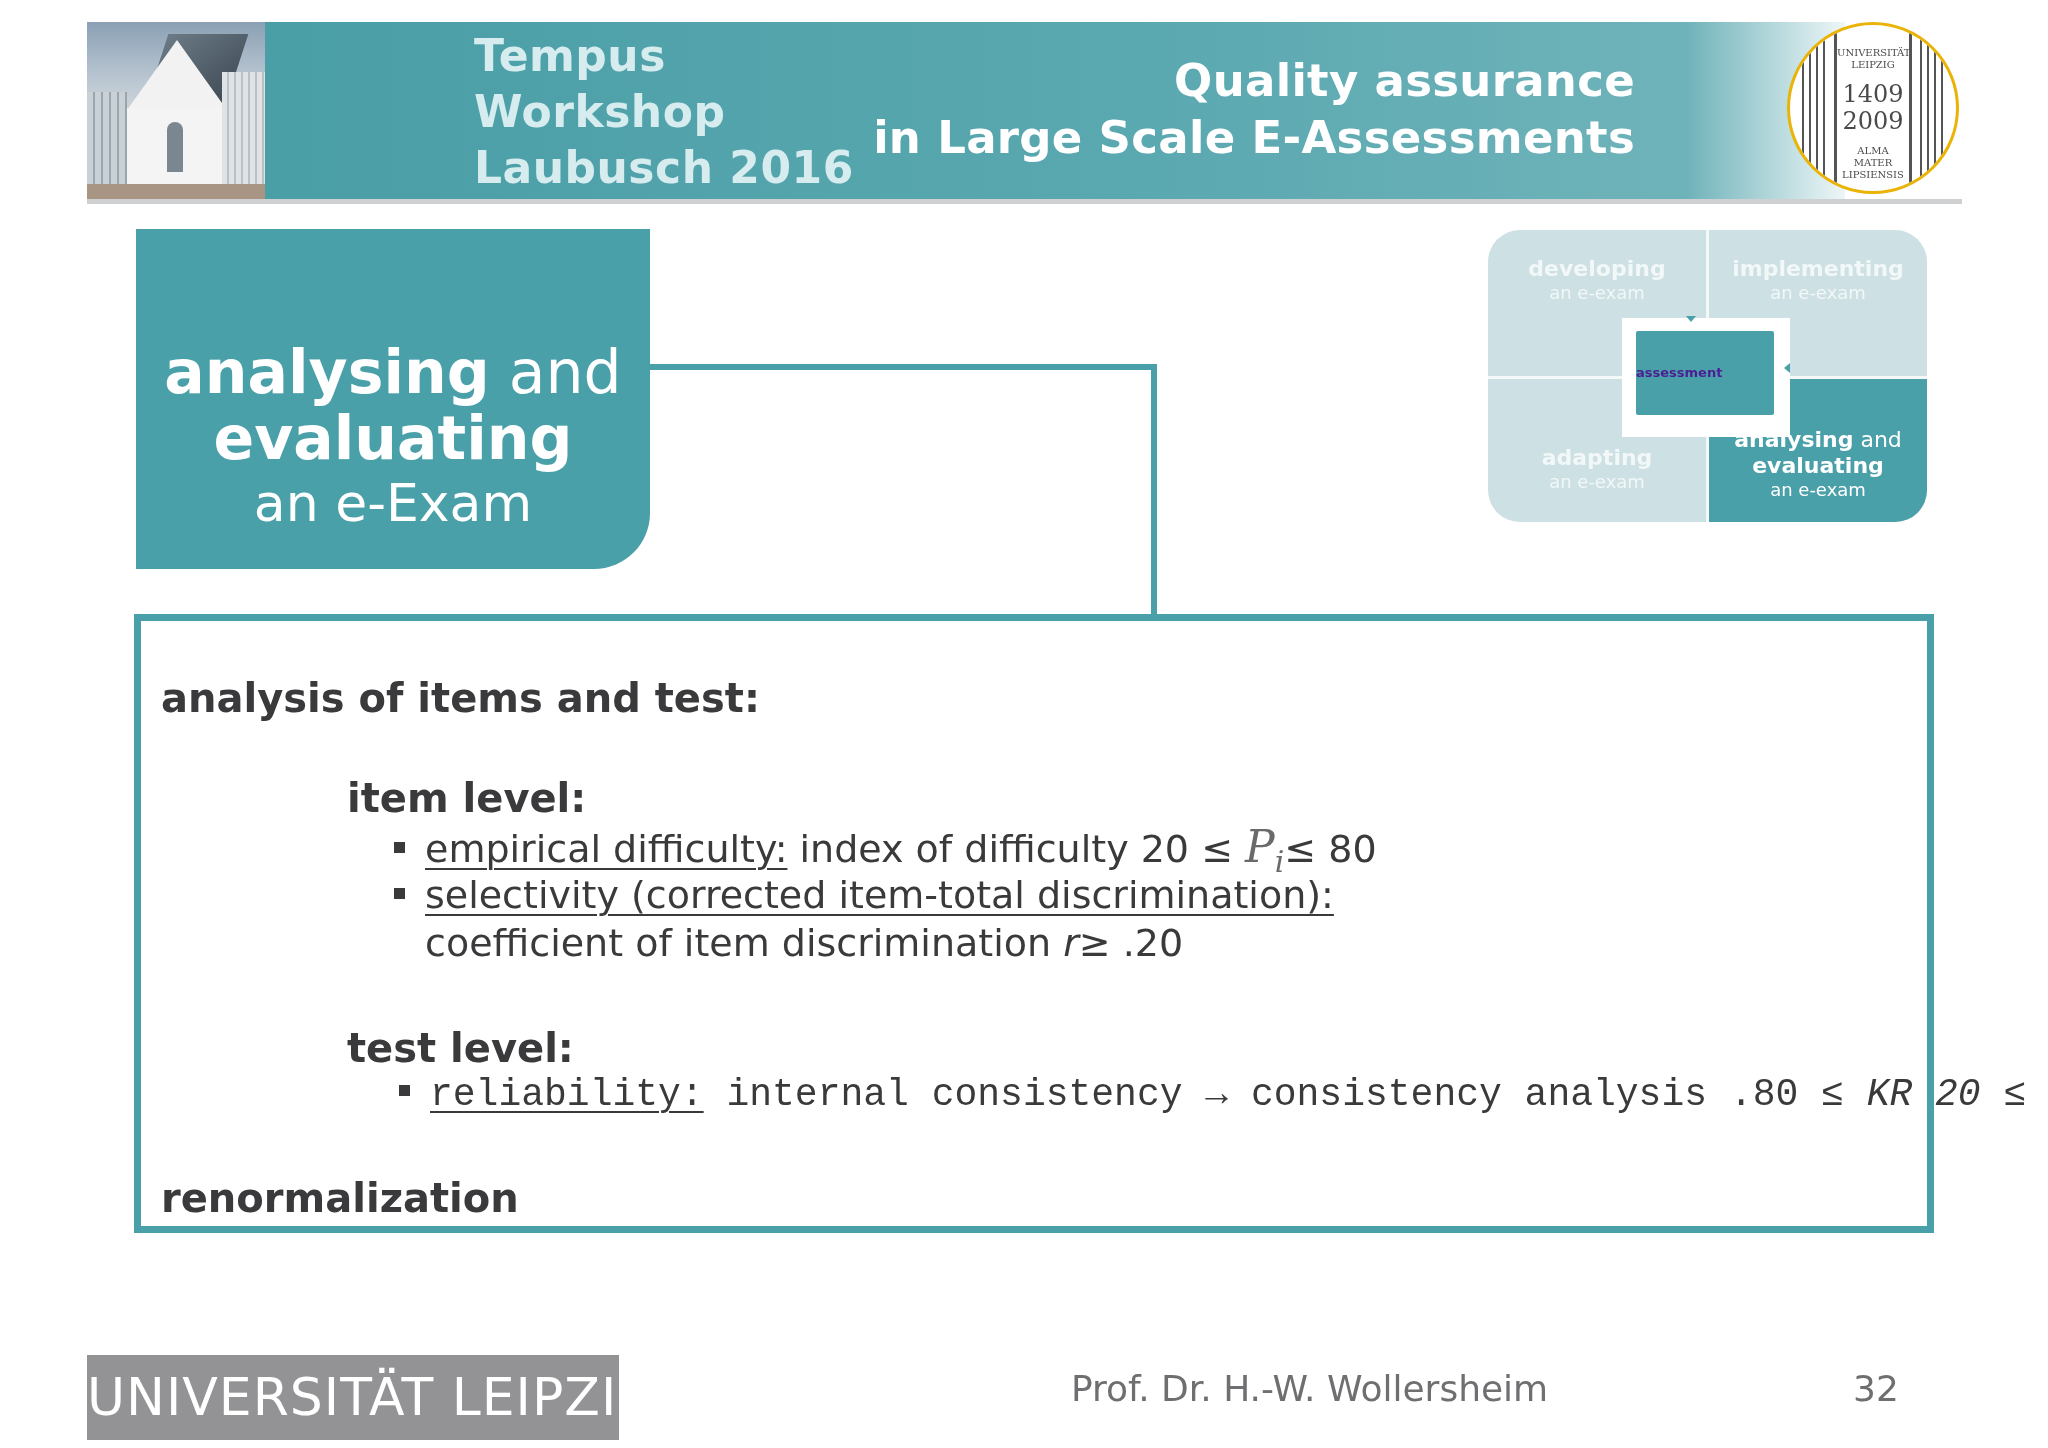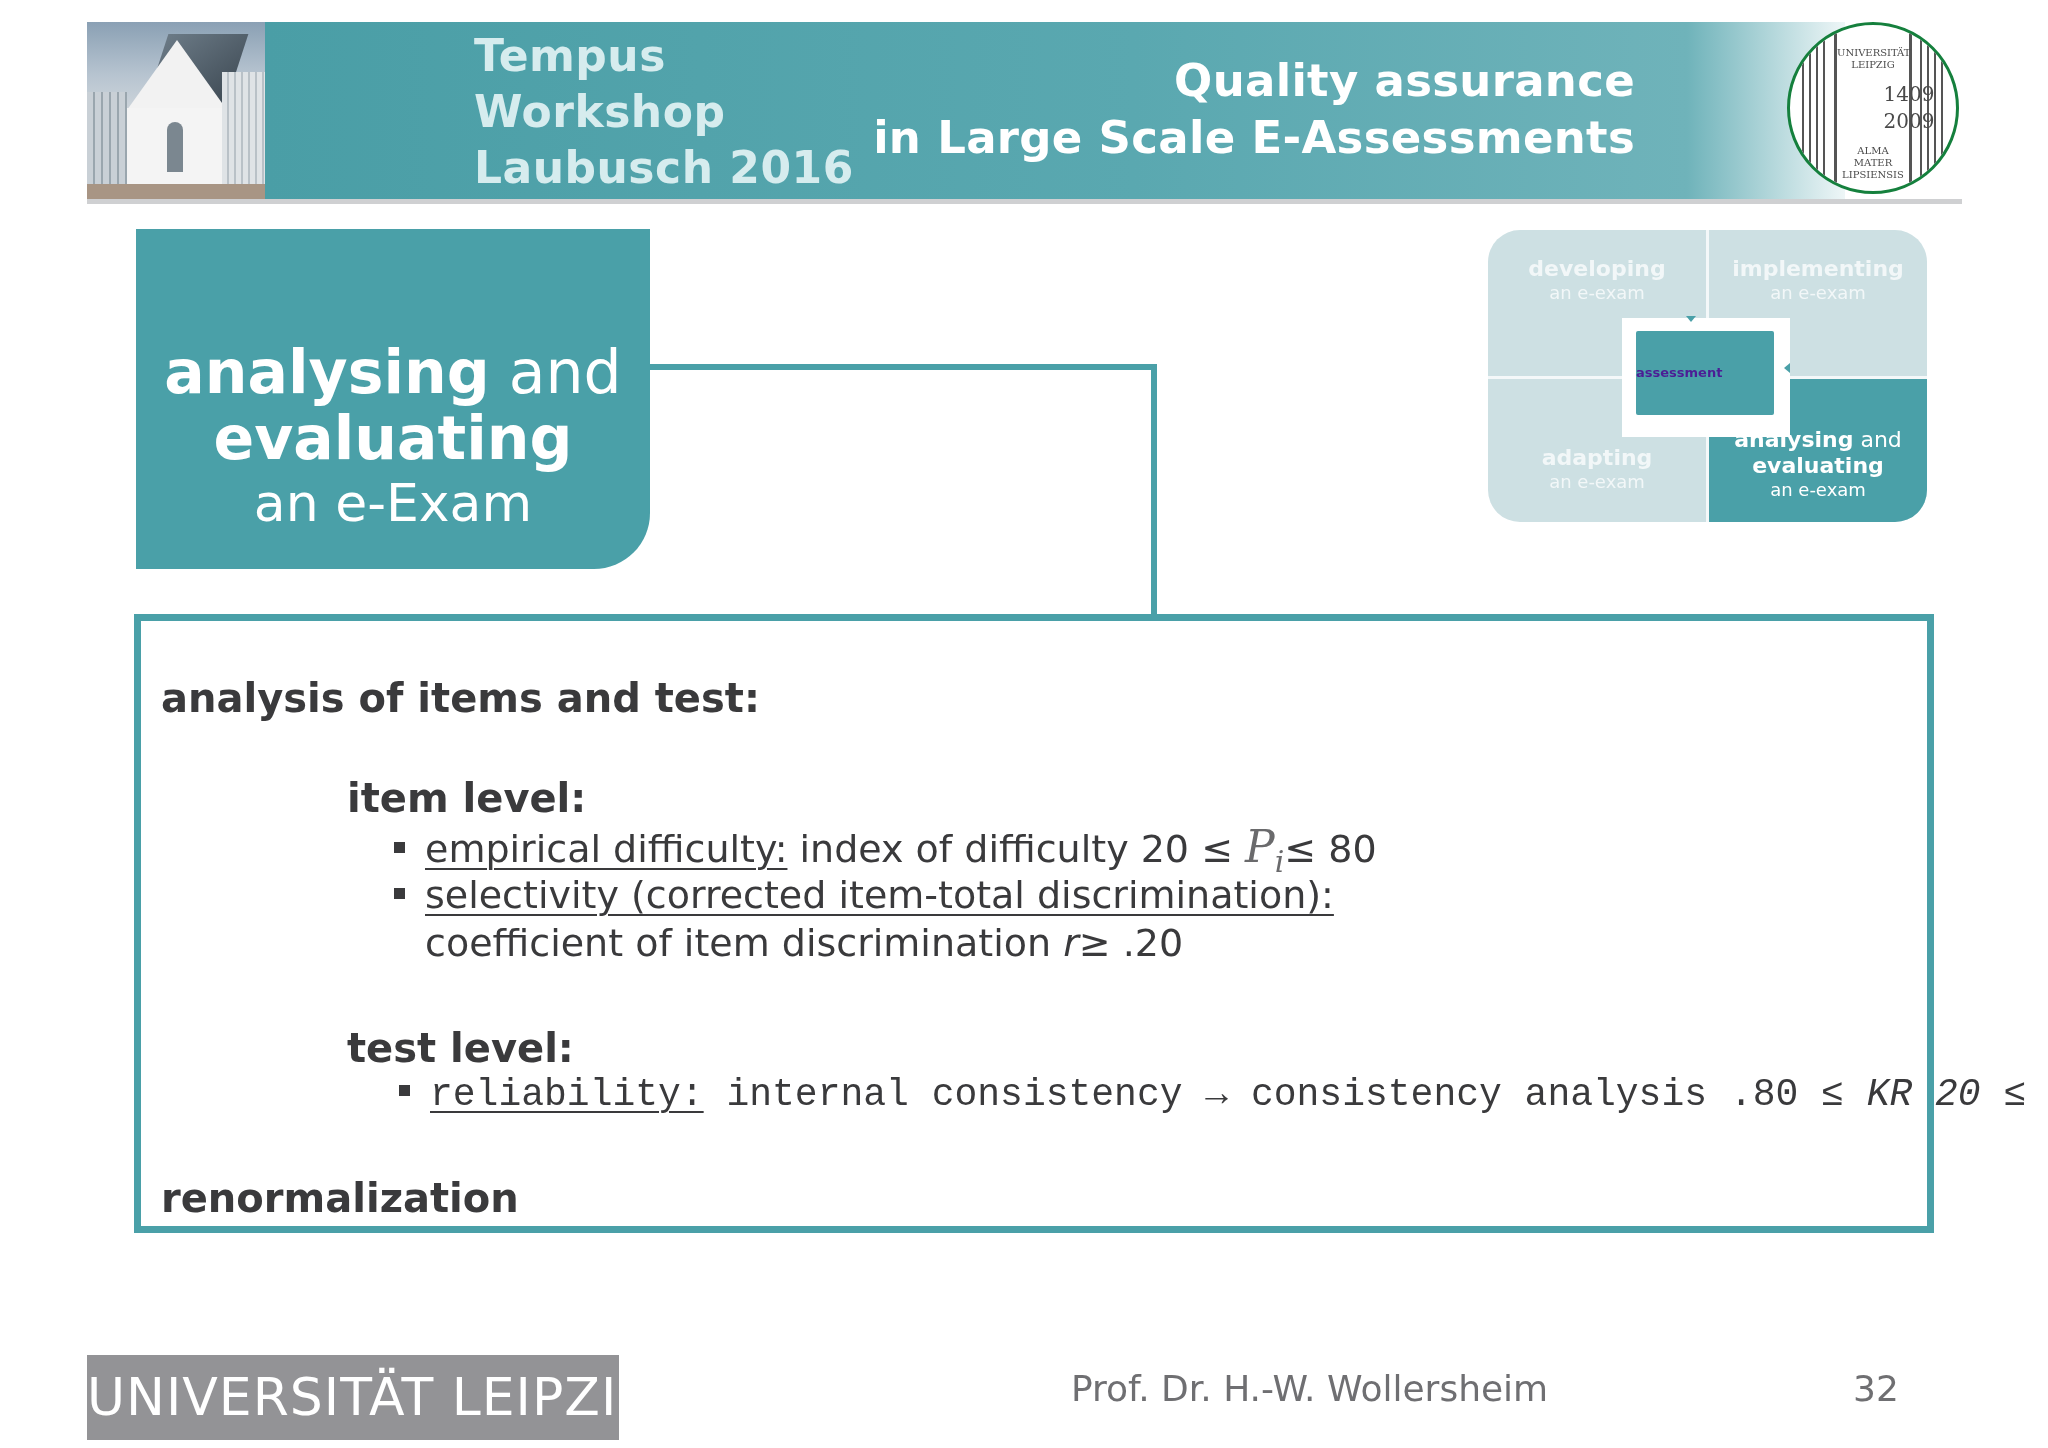--- a/index.html
+++ b/index.html
@@ -26,30 +26,30 @@
   .photo .ground { position:absolute; left:0; top:162px; width:178px; height:15px; background:#a89584; }
 
   .ws-title { position:absolute; left:209px; top:6px; color:#d6ecee; font-family:"DejaVu Sans", sans-serif;
      font-weight:bold; font-size:44px; line-height:56px; letter-spacing:0.5px; }
   .ws-title div { white-space:nowrap; }
   .qa-title { position:absolute; right:210px; top:30px; text-align:right; color:#ffffff;
      font-family:"DejaVu Sans", sans-serif; font-weight:bold; font-size:45px; line-height:57px; letter-spacing:0.3px; }
   .qa-title div { white-space:nowrap; }
 
   .seal { position:absolute; left:1700px; top:0px; width:172px; height:172px; border-radius:50%;
-     border:3px solid #15803d; background:#fff; box-sizing:border-box; overflow:hidden; }
+     border:3px solid #eab308; background:#fff; box-sizing:border-box; overflow:hidden; }
   .seal .bars-l, .seal .bars-r { position:absolute; top:10px; height:150px; width:24px;
      background:repeating-linear-gradient(90deg,#555 0 2px,transparent 2px 7px); }
   .seal .bars-l { left:12px; } .seal .bars-r { right:12px; }
   .seal .vline-l, .seal .vline-r { position:absolute; top:0; height:172px; width:3px; background:#555; }
   .seal .vline-l { left:44px; } .seal .vline-r { right:44px; }
   .seal .txt { position:absolute; left:47px; width:72px; text-align:center; color:#4a4a4a;
      font-family:"DejaVu Serif", serif; }
   .seal .t1 { top:22px; font-size:10px; line-height:12px; }
-  .seal .t2 { top:56px; font-size:20px; line-height:27px;margin-left:36px; }
+  .seal .t2 { top:56px; font-size:24px; line-height:27px; }
   .seal .t3 { top:120px; font-size:10px; line-height:12px; }
 
   #header-rule { left:87px; top:199px; width:1875px; height:5px; background:#cfd0d2; }
 
   
   #phase-block { left:136px; top:229px; width:514px; height:340px; background:#4aa0a8;
      border-bottom-right-radius:56px; color:#fff; text-align:center; }
   #phase-block .l1 { position:absolute; left:0; right:0; top:110px; font-size:60px; line-height:66px; white-space:nowrap; }
   #phase-block .l2 { position:absolute; left:0; right:0; top:176px; font-size:60px; line-height:66px; white-space:nowrap; }
   #phase-block .l3 { position:absolute; left:0; right:0; top:244px; font-size:52px; line-height:60px; white-space:nowrap; font-weight:normal; }

